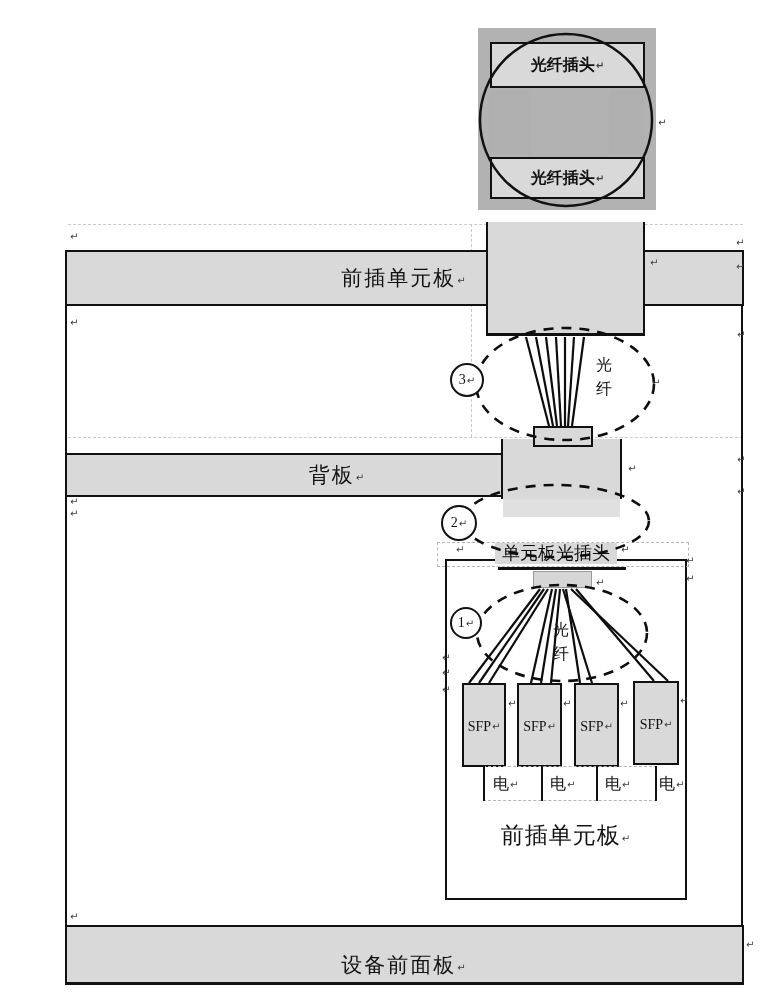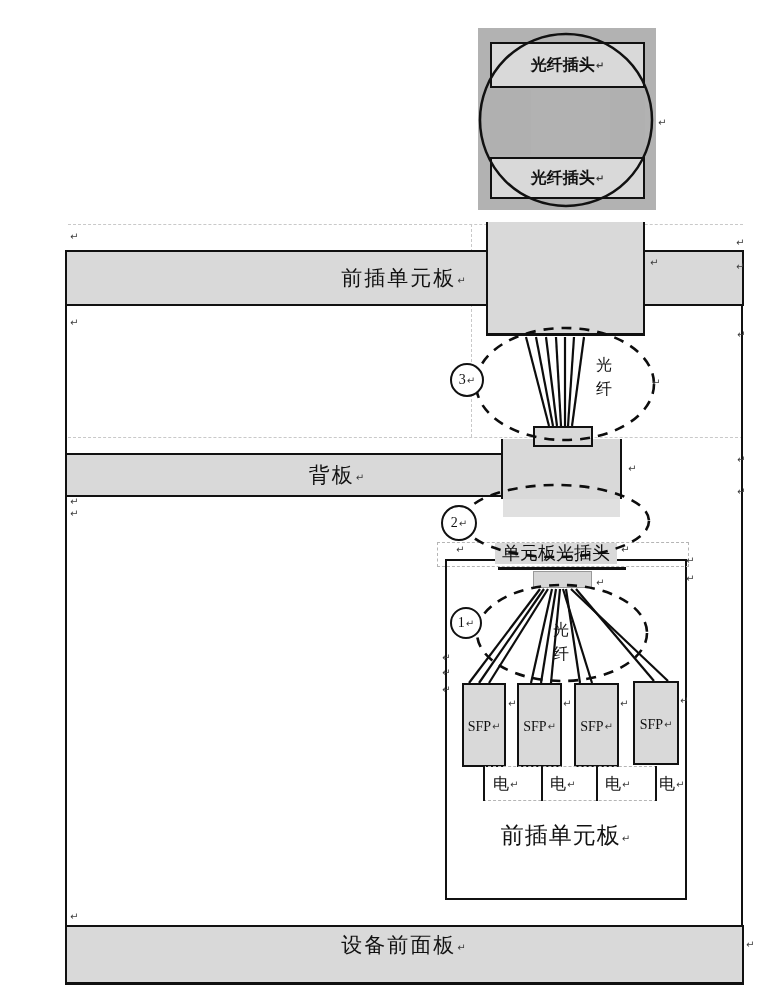--- a/index.html
+++ b/index.html
@@ -98,21 +98,21 @@
     <span class="lbl">电</span><span class="pil-inline">↵</span>
   </div>
   <div class="abs" style="left:659px;top:774px;font-size:16px;z-index:5;">
     <span class="lbl">电</span><span class="pil-inline">↵</span>
   </div>
 
   <div class="abs" style="left:445px;top:820px;width:242px;text-align:center;font-size:23px;letter-spacing:1px;z-index:5;">
     <span class="lbl">前插单元板</span><span class="pil-inline">↵</span>
   </div>
 
-  <div class="abs gray bar" style="left:65px;top:925px;width:679px;height:60px;line-height:36px;border:2px solid #111;border-bottom:3px solid #111;box-sizing:border-box;z-index:2;">
+  <div class="abs gray bar" style="left:65px;top:925px;width:679px;height:60px;line-height:76px;border:2px solid #111;border-bottom:3px solid #111;box-sizing:border-box;z-index:2;">
     <span class="lbl">设备前面板</span><span class="pil-inline">↵</span>
   </div>
 
   <div class="vlabel" style="left:594px;top:353px;">光纤</div>
   <div class="vlabel" style="left:551px;top:618px;">光纤</div>
 
   <svg class="overlay" width="775" height="1000" viewBox="0 0 775 1000">
 
     <circle cx="566" cy="120" r="86" fill="none" stroke="#111" stroke-width="2.5"></circle>
 

